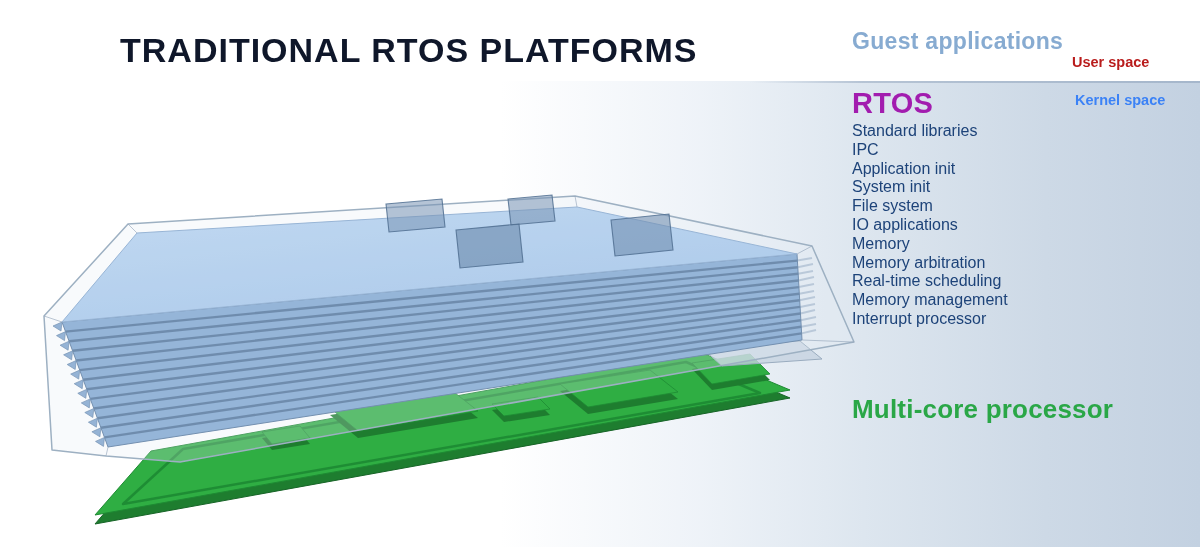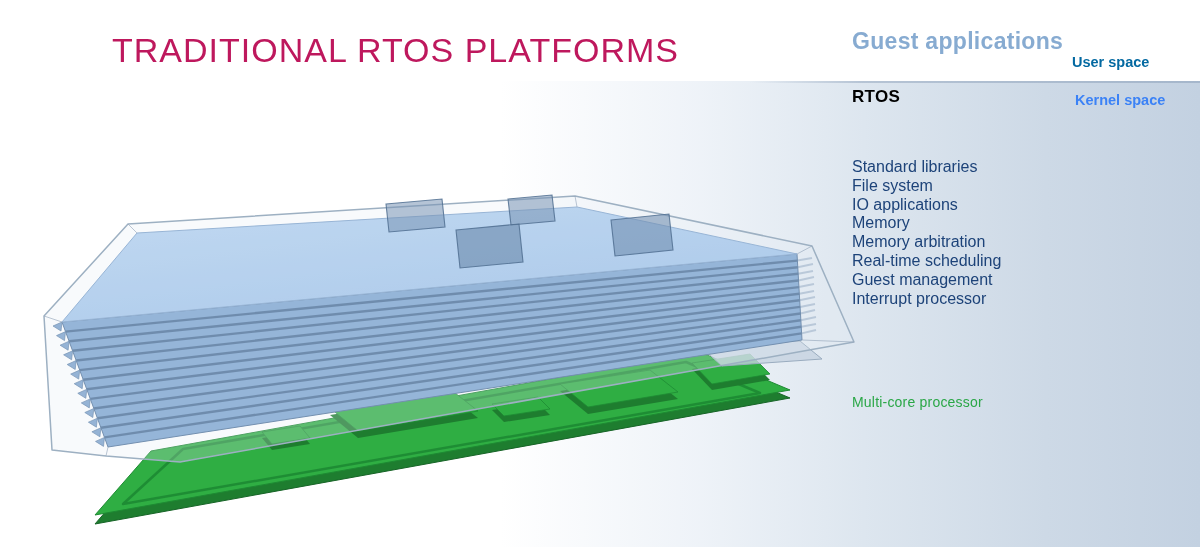--- a/index.html
+++ b/index.html
@@ -14,46 +14,46 @@
       rgba(233,239,246,0.75) 28%,
       #dde6ef 52%,
       #cdd9e6 78%,
       #c3d1e1 100%);
   }
   .kernel-divider{
     position:absolute;left:750px;top:81px;width:450px;height:2px;
     background:linear-gradient(to right,rgba(165,181,201,0),rgba(165,181,201,0.7) 25%,rgba(158,176,198,0.8));
   }
   .title{
-    position:absolute;left:112px;top:31px;
-    font-size:34px;font-weight:400;letter-spacing:1px;color:#be185d;white-space:nowrap;
+    position:absolute;left:120px;top:31px;
+    font-size:34px;font-weight:700;letter-spacing:1px;color:#0f172a;white-space:nowrap;
   }
   .guest-heading{
     position:absolute;left:852px;top:28px;
     font-size:23px;font-weight:700;color:#87abd1;white-space:nowrap;letter-spacing:.3px;
   }
   .user-space-label{
     position:absolute;left:1072px;top:54px;
-    font-size:14.5px;font-weight:700;color:#0369a1;white-space:nowrap;
+    font-size:14.5px;font-weight:700;color:#b91c1c;white-space:nowrap;
   }
   .rtos-heading{
     position:absolute;left:852px;top:87px;
-    font-size:17px;font-weight:700;color:#000000;white-space:nowrap;letter-spacing:.3px;
+    font-size:29px;font-weight:700;color:#a21caf;white-space:nowrap;letter-spacing:.3px;
   }
   .kernel-space-label{
     position:absolute;left:1075px;top:92px;
     font-size:14.5px;font-weight:700;color:#3b82f6;white-space:nowrap;
   }
   .rtos-list{
     position:absolute;left:852px;top:122px;
-    font-size:16px;line-height:18.8px;color:#1d4379;white-space:nowrap;margin-top:36px;
+    font-size:16px;line-height:18.8px;color:#1d4379;white-space:nowrap;
   }
   .processor-heading{
     position:absolute;left:852px;top:394px;
-    font-size:14px;font-weight:400;color:#2aa747;white-space:nowrap;letter-spacing:.2px;
+    font-size:26px;font-weight:700;color:#2aa747;white-space:nowrap;letter-spacing:.2px;
   }
   .figure{position:absolute;left:0;top:0;width:1200px;height:547px;}
 </style>
 </head>
 <body>
 
 <div class="canvas">
 
   <div class="kernel-band"></div>
   <div class="kernel-divider"></div>
@@ -167,24 +167,27 @@
   </svg>
 
   <div class="guest-heading">Guest applications</div>
   <div class="user-space-label">User space</div>
 
   <div class="rtos-heading">RTOS</div>
   <div class="kernel-space-label">Kernel space</div>
 
   <div class="rtos-list">
     <div>Standard libraries</div>
+    <div>IPC</div>
+    <div>Application init</div>
+    <div>System init</div>
     <div>File system</div>
     <div>IO applications</div>
     <div>Memory</div>
     <div>Memory arbitration</div>
     <div>Real-time scheduling</div>
-    <div>Guest management</div>
+    <div>Memory management</div>
     <div>Interrupt processor</div>
   </div>
 
   <div class="processor-heading">Multi-core processor</div>
 
 </div>
 
 </body></html>

